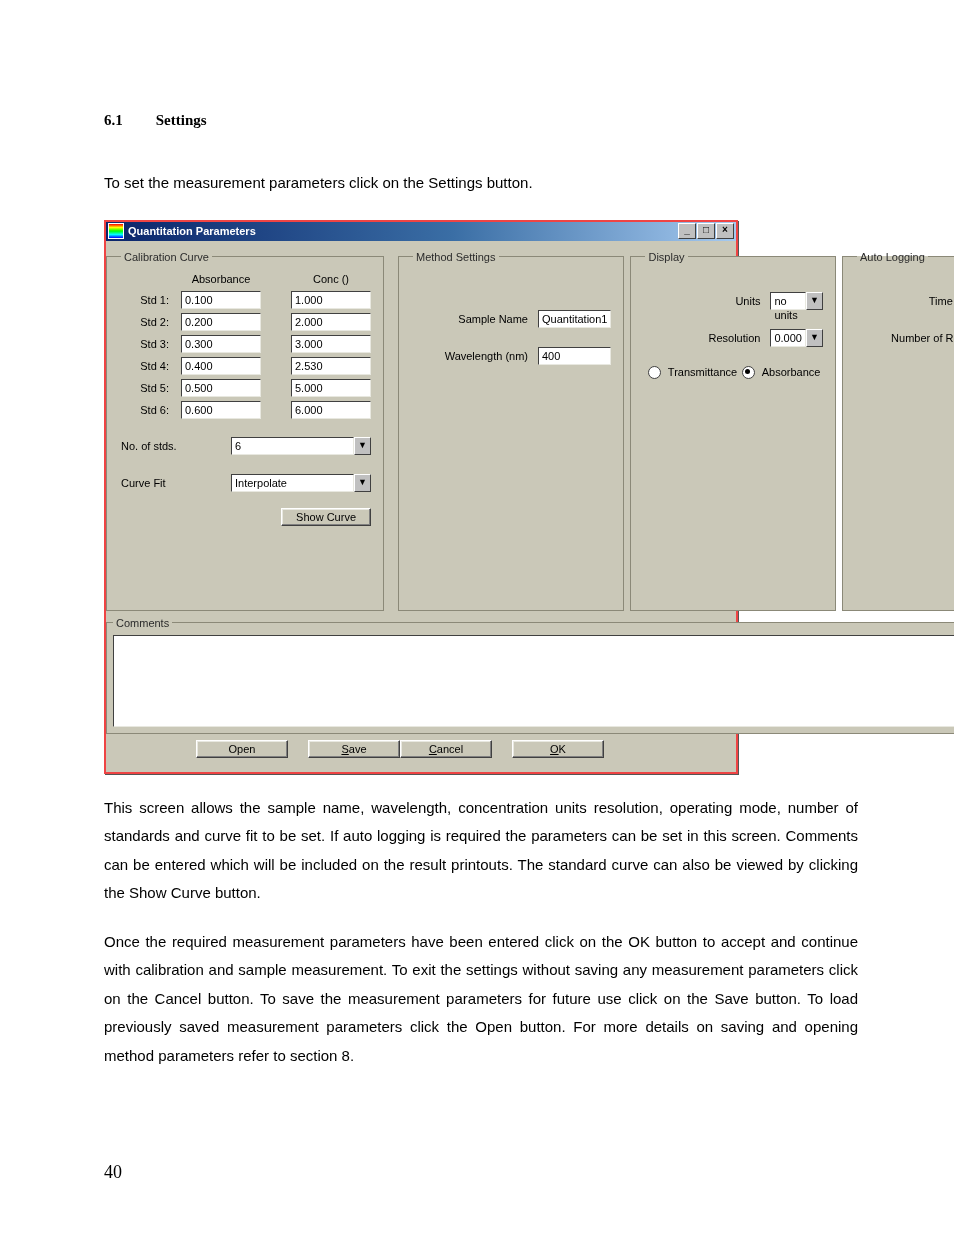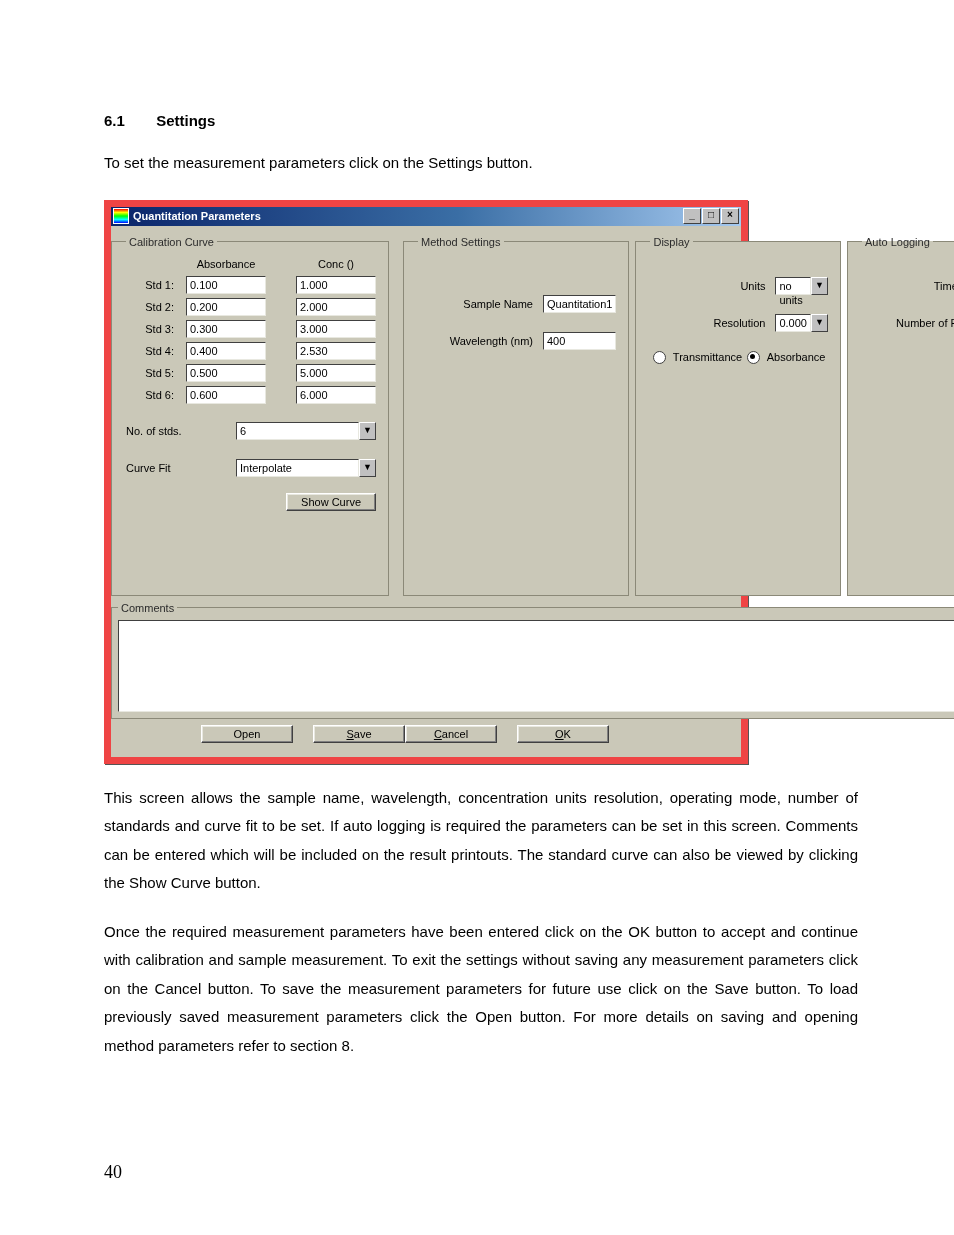--- a/index.html
+++ b/index.html
@@ -12,21 +12,22 @@
   .page {
     width: 954px;
     height: 1235px;
     box-sizing: border-box;
     padding: 112px 96px 0 104px;
     position: relative;
   }
   .heading {
     font-size: 15px;
     font-weight: bold;
-    margin-bottom: 20px;
+    margin-bottom: 40px;
+    font-family: Liberation Serif, serif;
   }
   .heading .num { display: inline-block; width: 48px; }
   .body-text {
     font-size: 15px;
     line-height: 1.9;
     text-align: justify;
     margin: 20px 0;
   }
   .page-num {
     position: absolute;
@@ -34,21 +35,21 @@
     left: 104px;
     font-family: "Times New Roman", serif;
     font-size: 18px;
   }
 
   
   .window {
     width: 630px;
     margin-top: 22px;
     background: #cac8b8;
-    border: 7px solid #ef4444;
+    border: 2px solid #ef4444;
     box-shadow: 1px 1px 0 #555;
     font-size: 11px;
     font-family: "Tahoma", Arial, sans-serif;
   }
   .titlebar {
     height: 19px;
     background: linear-gradient(to right, #0a246a 0%, #3a6ea5 55%, #a6caf0 100%);
     color: #fff;
     display: flex;
     align-items: center;

